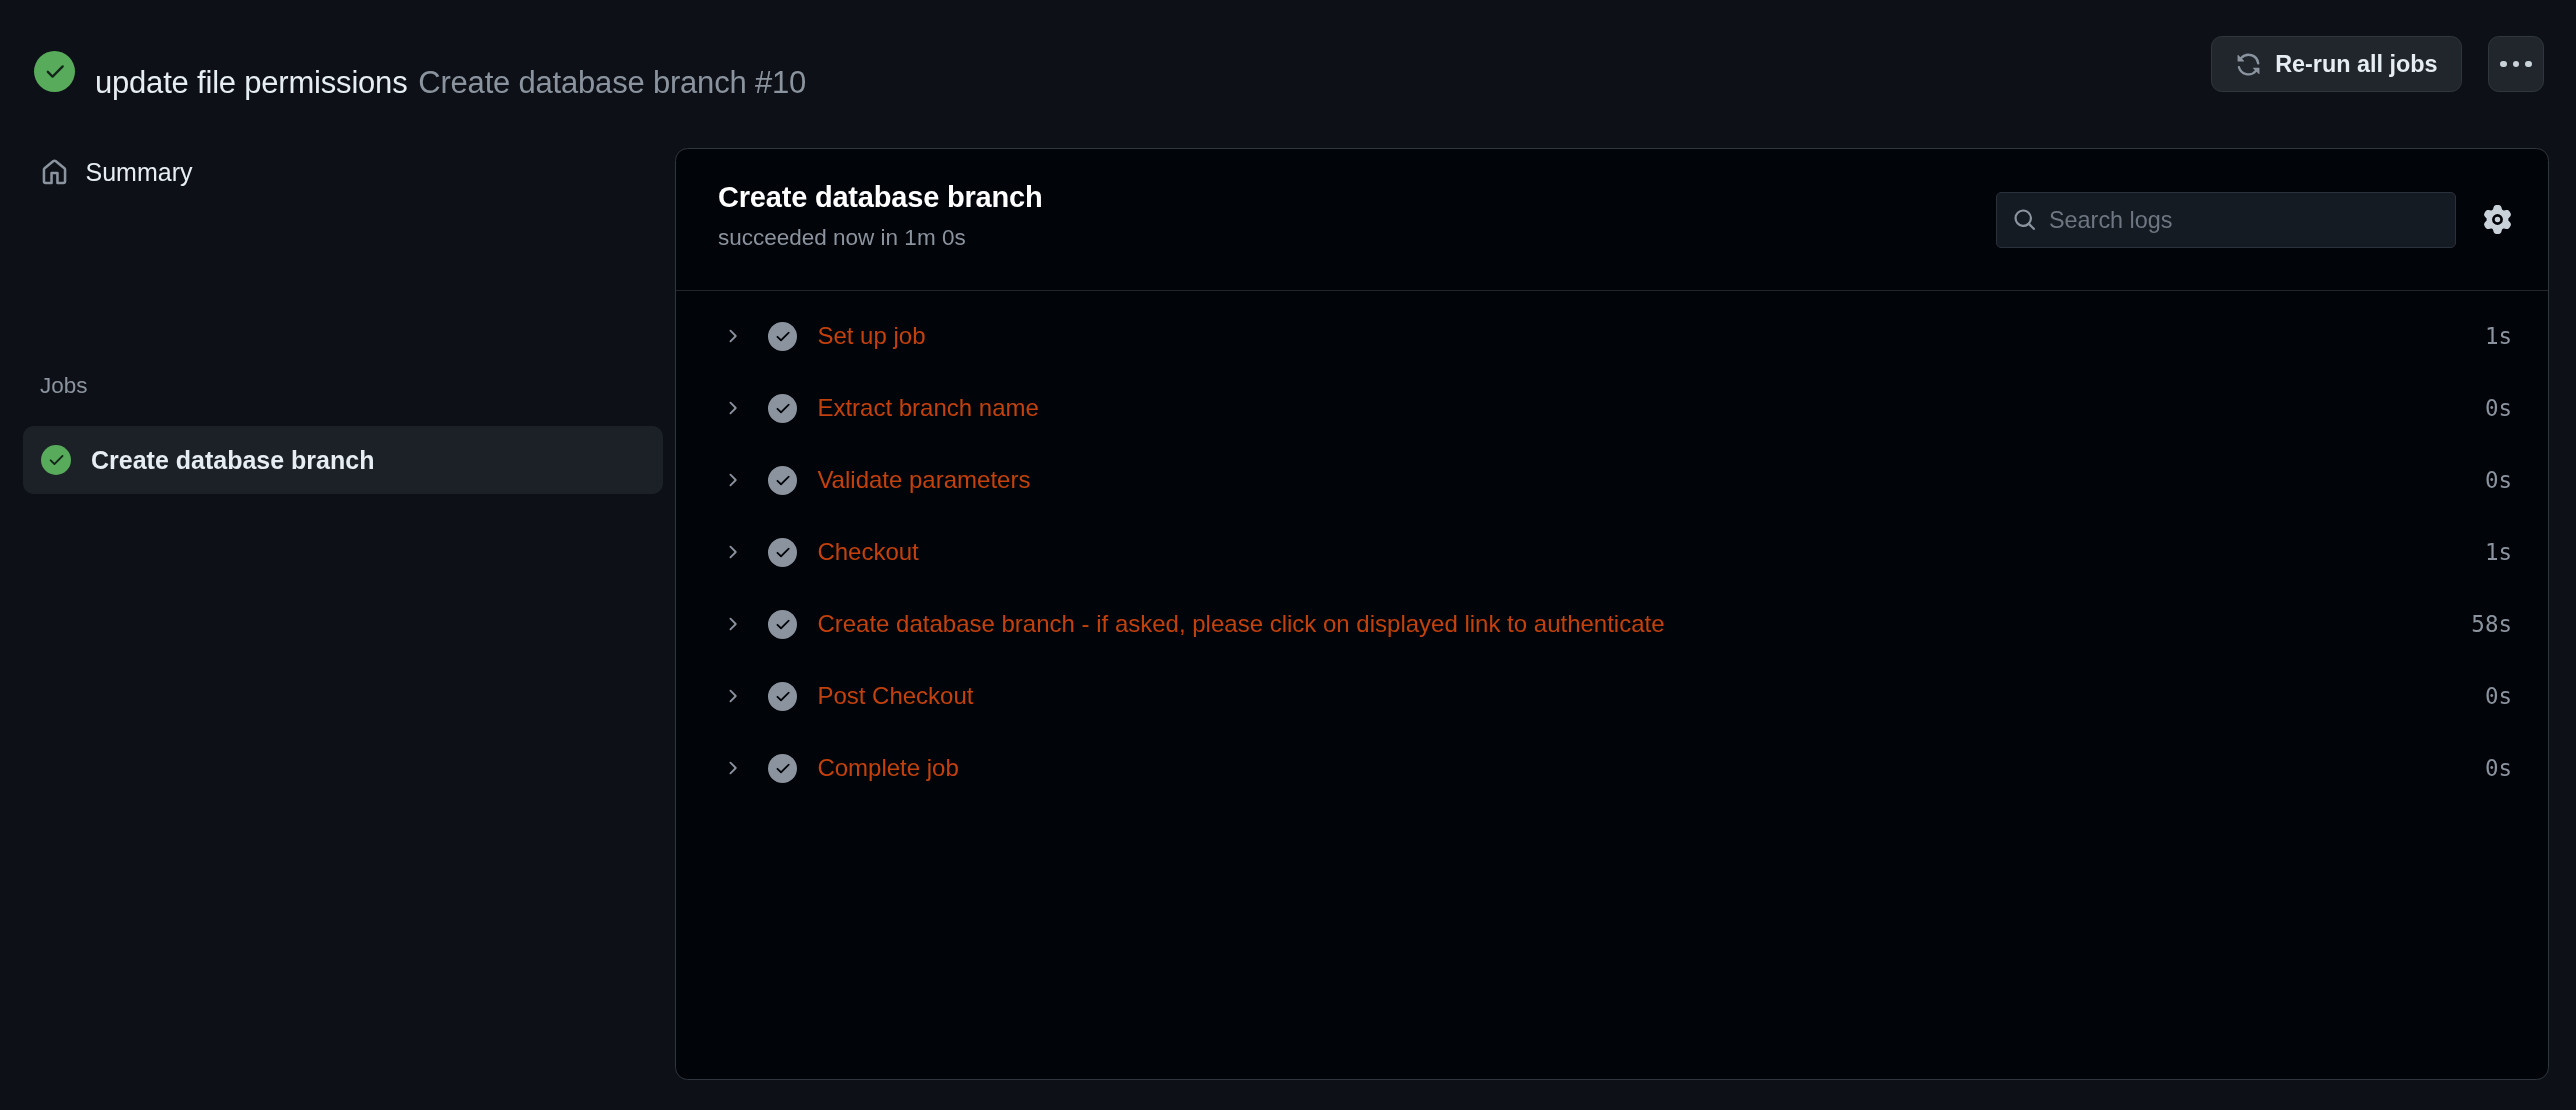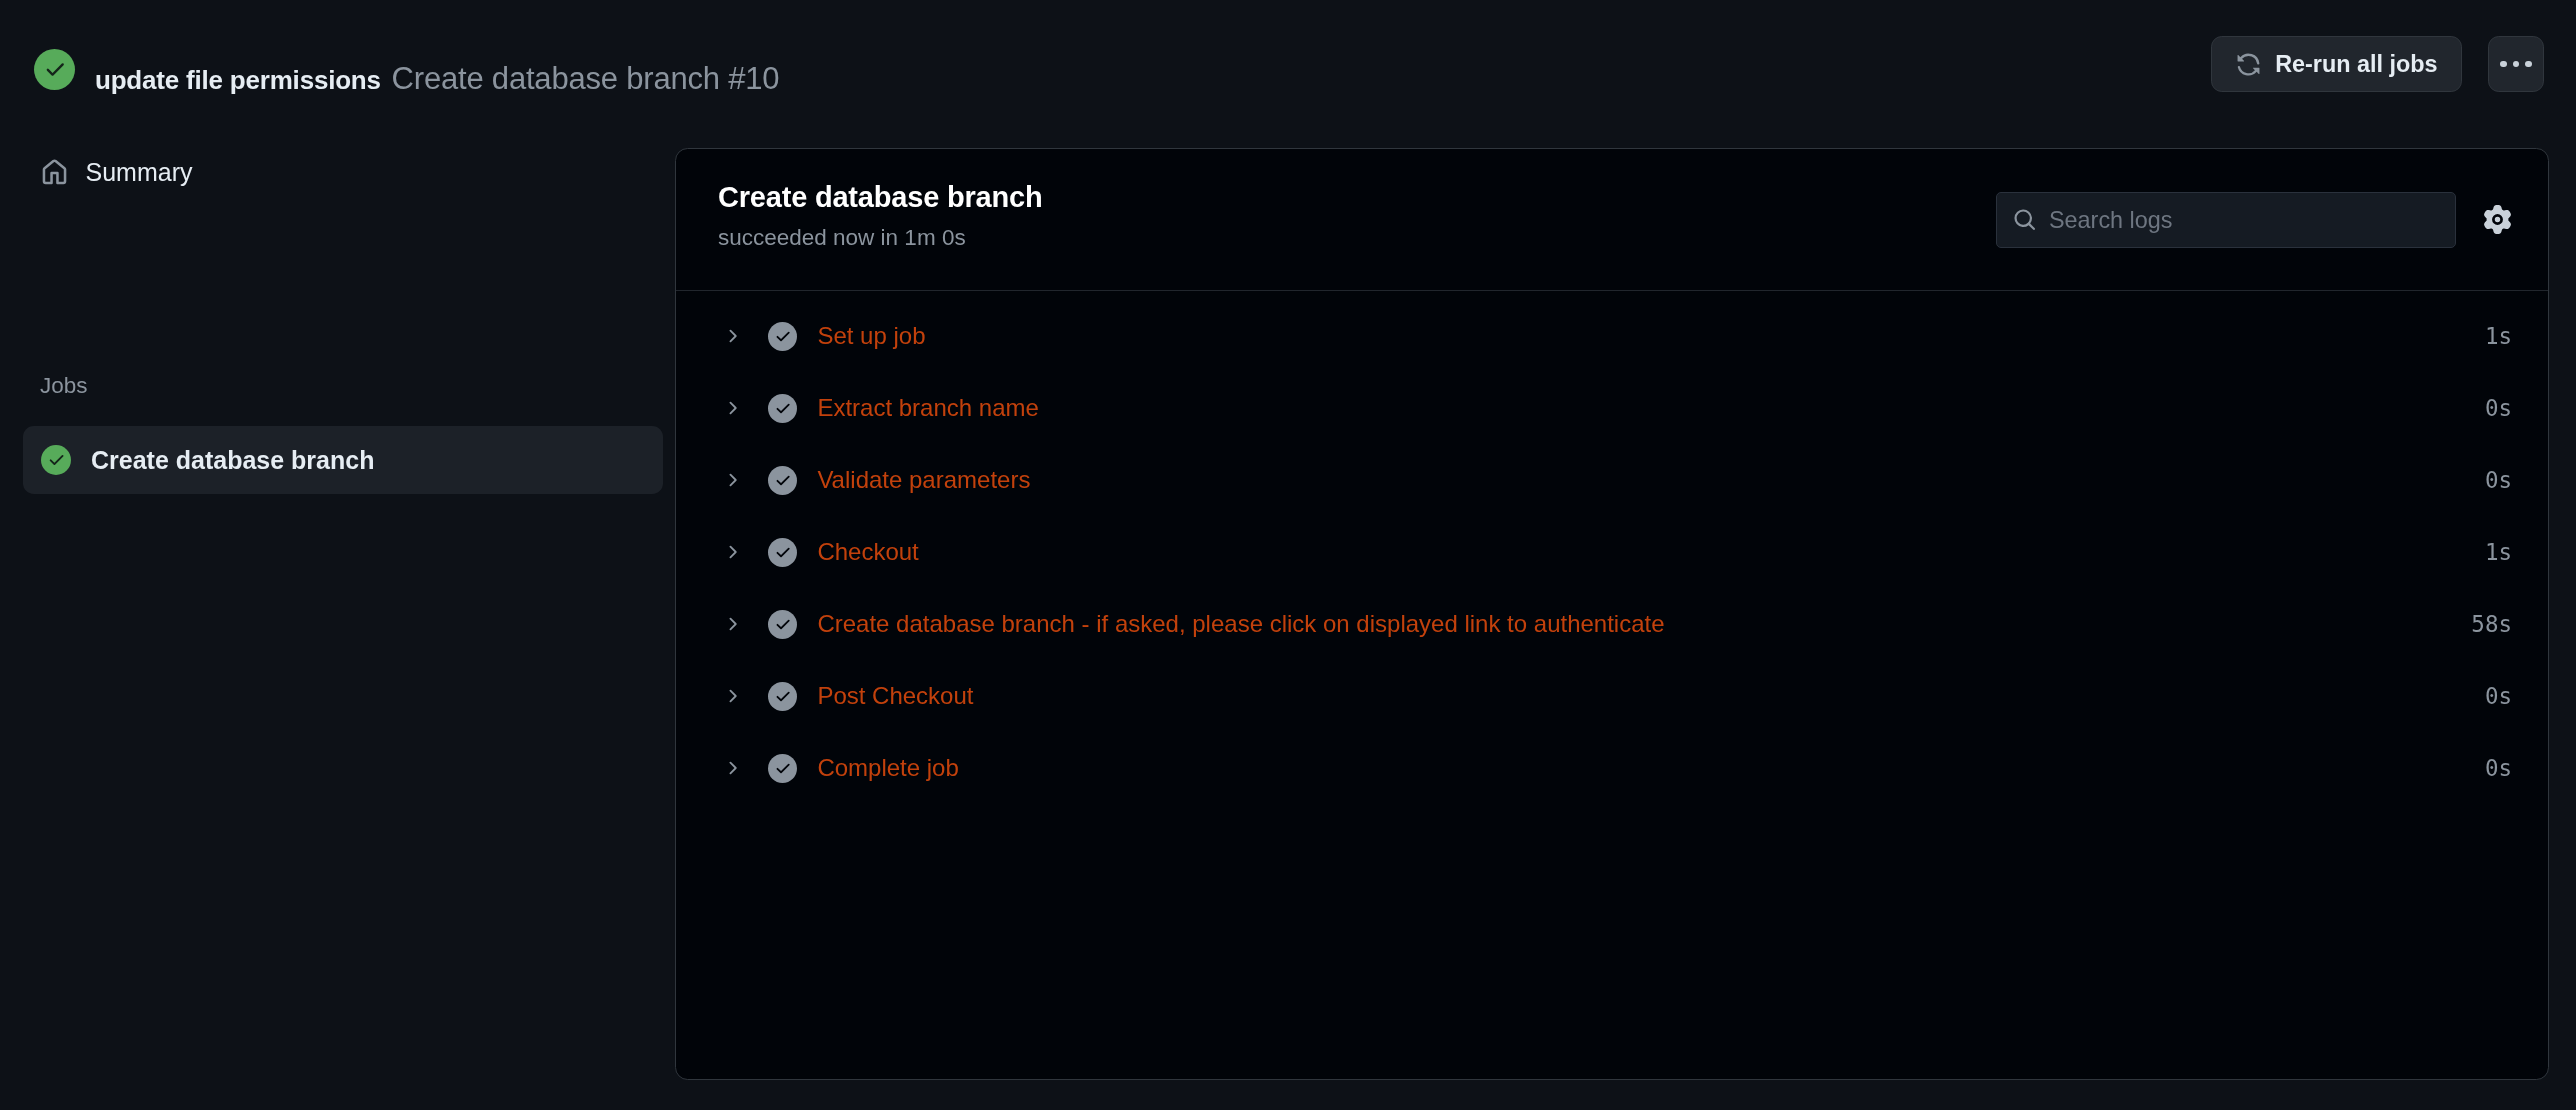--- a/index.html
+++ b/index.html
@@ -34,22 +34,22 @@
     border-radius: 50%;
     background: #57ab5a;
     display: flex;
     align-items: center;
     justify-content: center;
     flex: none;
   }
   .status-check-green svg { display: block; }
 
   .run-title {
-    font-size: 26px;
-    font-weight: bold;
+    font-size: 31px;
+    font-weight: normal;
     color: #e6edf3;
     letter-spacing: -0.2px;
     white-space: nowrap;
     margin-top: 24px;
   }
   .run-subtitle {
     font-size: 31px;
     font-weight: normal;
     color: #8b949e;
     letter-spacing: -0.2px;

